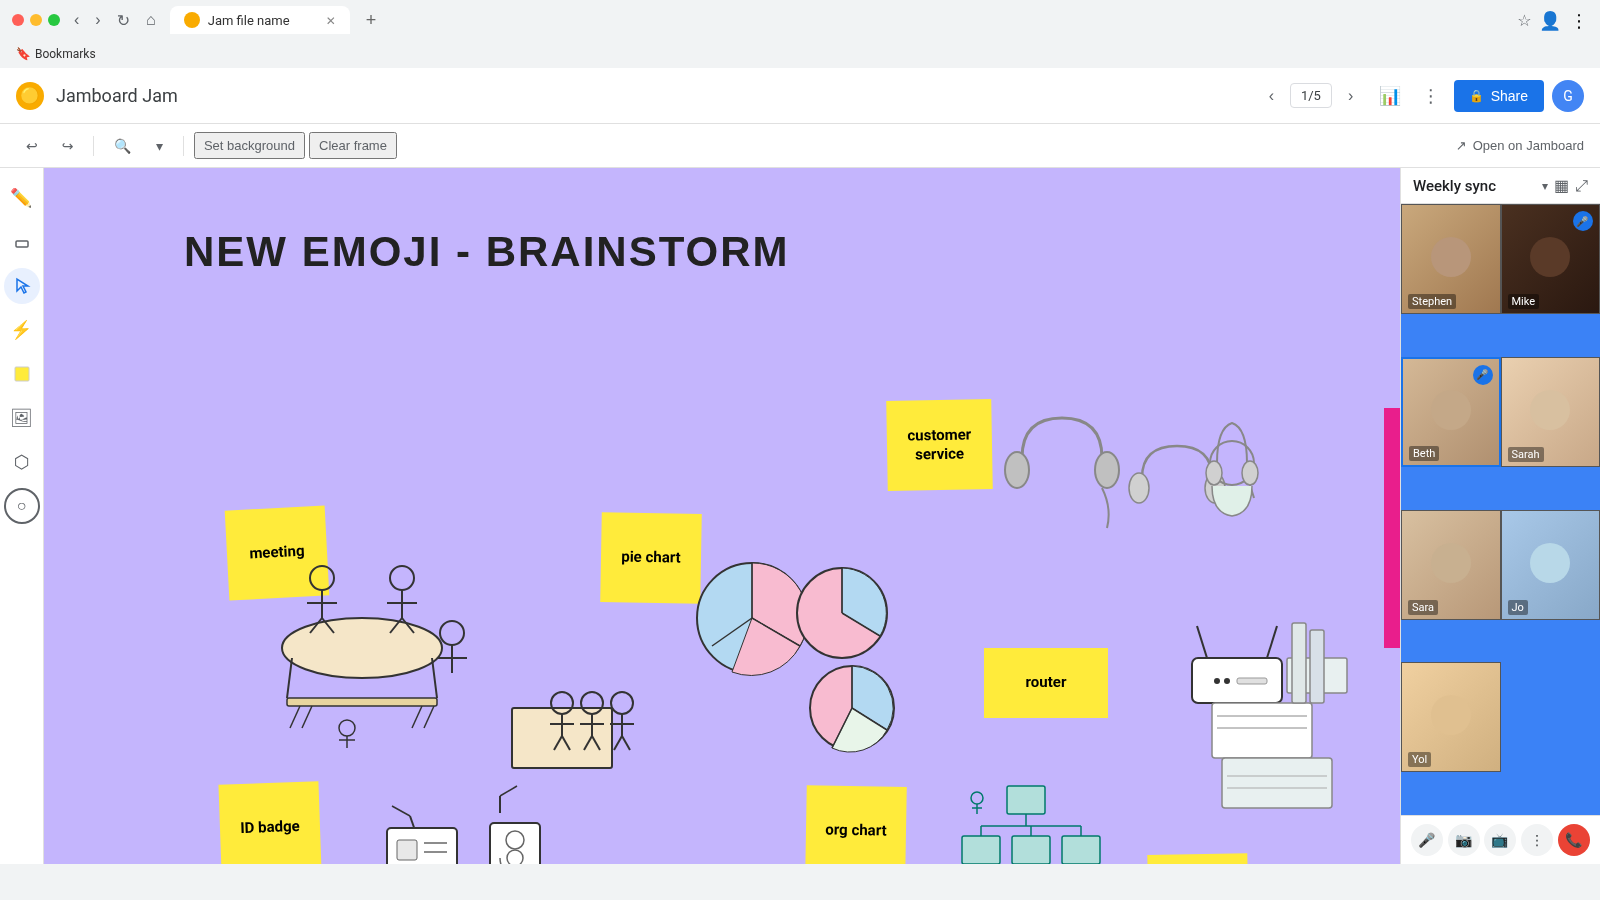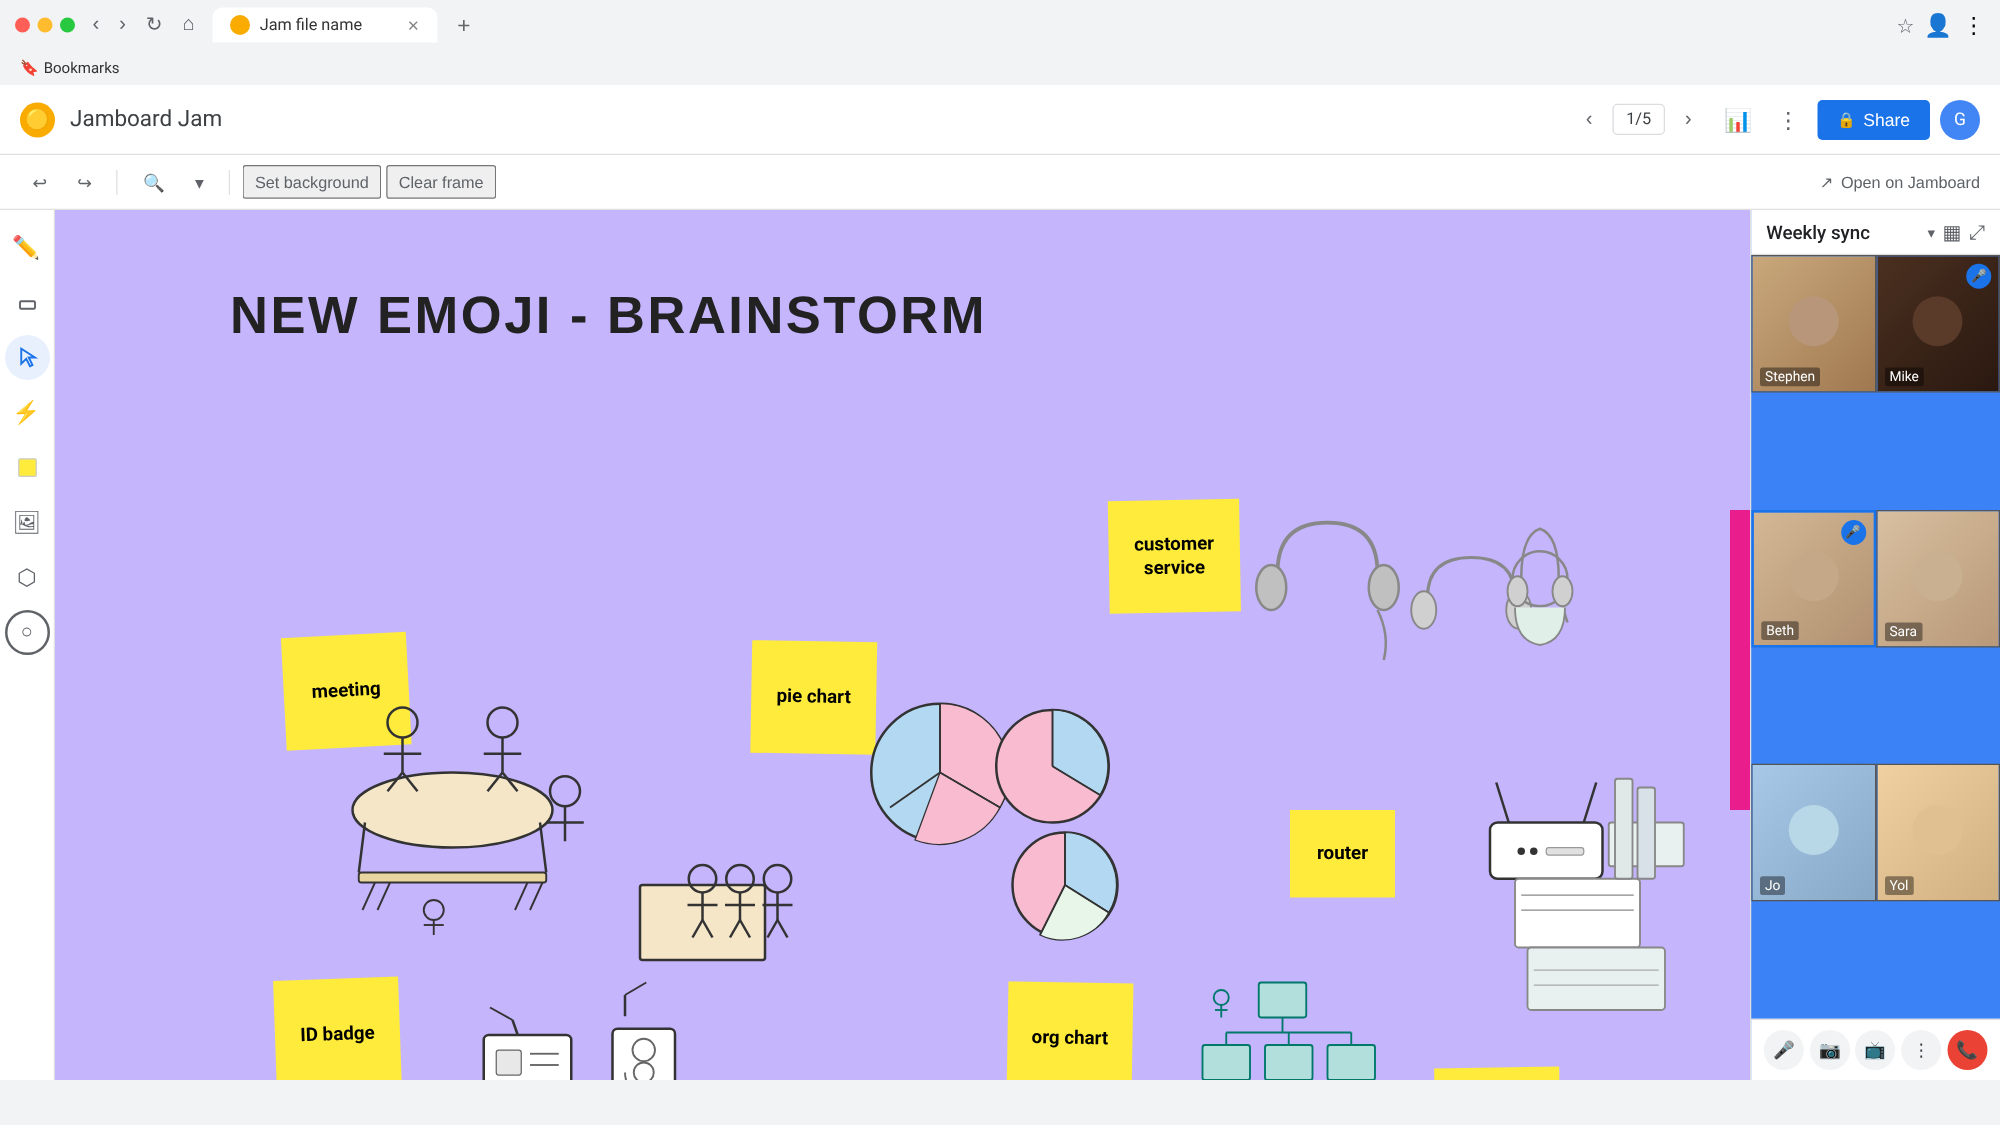--- a/index.html
+++ b/index.html
@@ -196,21 +196,21 @@
 
     <div class="sticky-note sticky-yellow" style="left:183px;top:340px;width:100px;height:90px;transform:rotate(-3deg);">
       <span>meeting</span>
     </div>
     <div class="sticky-note sticky-yellow" style="left:557px;top:345px;width:100px;height:90px;transform:rotate(1deg);">
       <span>pie chart</span>
     </div>
     <div class="sticky-note sticky-yellow" style="left:843px;top:232px;width:105px;height:90px;transform:rotate(-1deg);">
       <span>customer service</span>
     </div>
-    <div class="sticky-note sticky-yellow" style="left:988px;top:480px;width:84px;height:70px;transform:rotate(0deg);">
+    <div class="sticky-note sticky-yellow" style="left:940px;top:480px;width:124px;height:70px;transform:rotate(0deg);">
       <span>router</span>
     </div>
     <div class="sticky-note sticky-yellow" style="left:176px;top:615px;width:100px;height:90px;transform:rotate(-2deg);">
       <span>ID badge</span>
     </div>
     <div class="sticky-note sticky-yellow" style="left:762px;top:618px;width:100px;height:90px;transform:rotate(1deg);">
       <span>org chart</span>
     </div>
     <div class="sticky-note sticky-yellow" style="left:1104px;top:686px;width:100px;height:80px;transform:rotate(-1deg);">
       
@@ -458,20 +458,28 @@
       <div class="participant participant-active">
         <div class="p-photo p-beth" style="background: linear-gradient(135deg,#d4b896,#b09070);">
           <div style="text-align:center;">
             <div style="width:40px;height:40px;border-radius:50%;background:#c4a888;margin:0 auto 4px;"></div>
           </div>
         </div>
         <span class="participant-name">Beth</span>
         <div class="participant-mic" style="background:#1a73e8;">🎤</div>
       </div>
 
+      <div class="participant">
+        <div class="p-photo p-sarah" style="background: linear-gradient(135deg,#ead0b0,#c8a888);">
+          <div style="text-align:center;">
+            <div style="width:40px;height:40px;border-radius:50%;background:#d8c0a0;margin:0 auto 4px;"></div>
+          </div>
+        </div>
+        <span class="participant-name">Sarah</span>
+      </div>
 
 
       <div class="participant">
         <div class="p-photo p-sara" style="background: linear-gradient(135deg,#d8c0a0,#b89878);">
           <div style="text-align:center;">
             <div style="width:40px;height:40px;border-radius:50%;background:#c8b090;margin:0 auto 4px;"></div>
           </div>
         </div>
         <span class="participant-name">Sara</span>
       </div>

